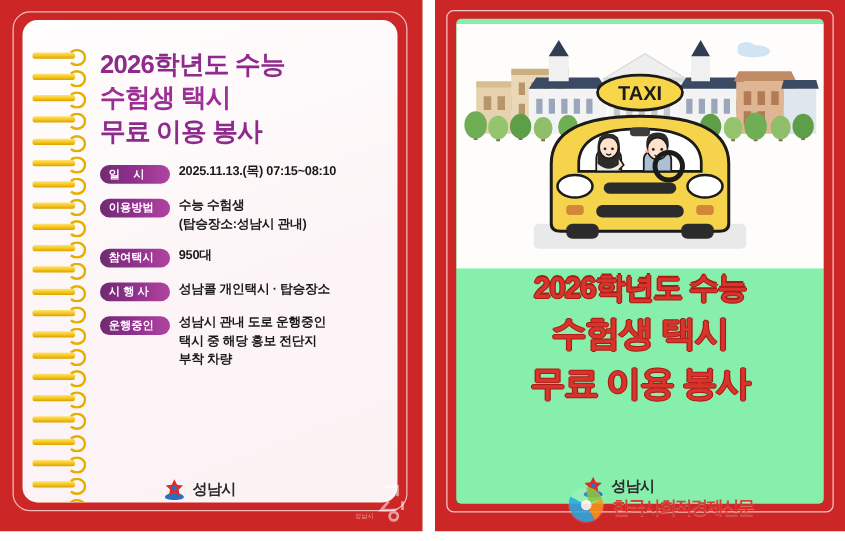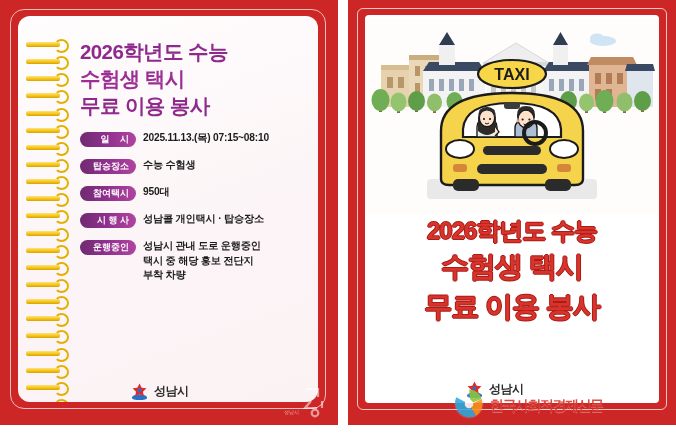--- a/index.html
+++ b/index.html
@@ -86,21 +86,21 @@
     flex:0 0 auto;
     min-width:56px;
     height:15px;
     line-height:15px;
     padding:0 7px;
     border-radius:9px;
     background:linear-gradient(90deg,#6f2b70 0%,#8e2f8d 45%,#b0449f 100%);
     color:#ffffff;
     font-size:9px;
     font-weight:bold;
-    text-align:right;
+    text-align:left;
     letter-spacing:0px;
     box-sizing:border-box;
     margin-top:1px;
     white-space:nowrap;
   }
   .pill.wide-space{letter-spacing:4px;padding-right:3px;}
   .val{
     margin-left:7px;
     font-size:10.2px;
     font-weight:bold;
@@ -120,21 +120,21 @@
   }
 
   #left-corner-mark{
     position:absolute;right:10px;bottom:6px;width:58px;height:34px;opacity:.55;
   }
 
   
   #poster-right{left:348px;top:0;width:328px;height:425px;}
   #right-card{
     left:17px;top:15px;width:294px;height:388px;
-    background:#ffffff;border-radius:4px;
+    background:#86efac;border-radius:4px;
   }
   #right-thin{left:9px;top:8px;width:310px;height:402px;border-radius:6px;
     border:1.5px solid #f2c6c3;}
 
   #art{position:absolute;left:0;top:4px;width:294px;height:196px;overflow:hidden;}
 
   .right-title{
     position:absolute;left:0;top:200px;width:294px;text-align:center;
   }
   .rt-line{
@@ -277,23 +277,24 @@
         <div class="rows">
 
           <div class="row">
             <div class="pill wide-space">일    시</div>
             <div class="val">
               <div>2025.11.13.(목) 07:15~08:10</div>
             </div>
           </div>
 
           <div class="row">
-            <div class="pill">탑승장소</div>
+            <div class="pill">이용방법</div>
             <div class="val">
               <div>수능 수험생</div>
+              <div>(탑승장소:성남시 관내)</div>
             </div>
           </div>
 
           <div class="row">
             <div class="pill">참여택시</div>
             <div class="val">
               <div>950대</div>
             </div>
           </div>
 

